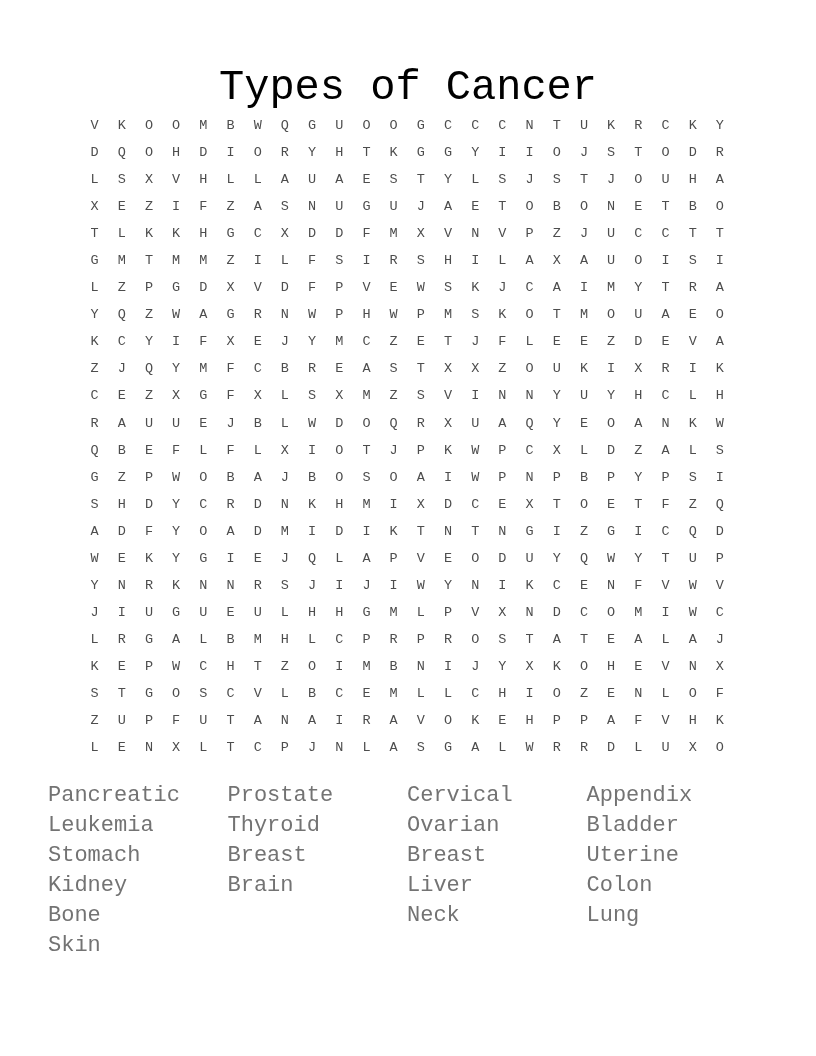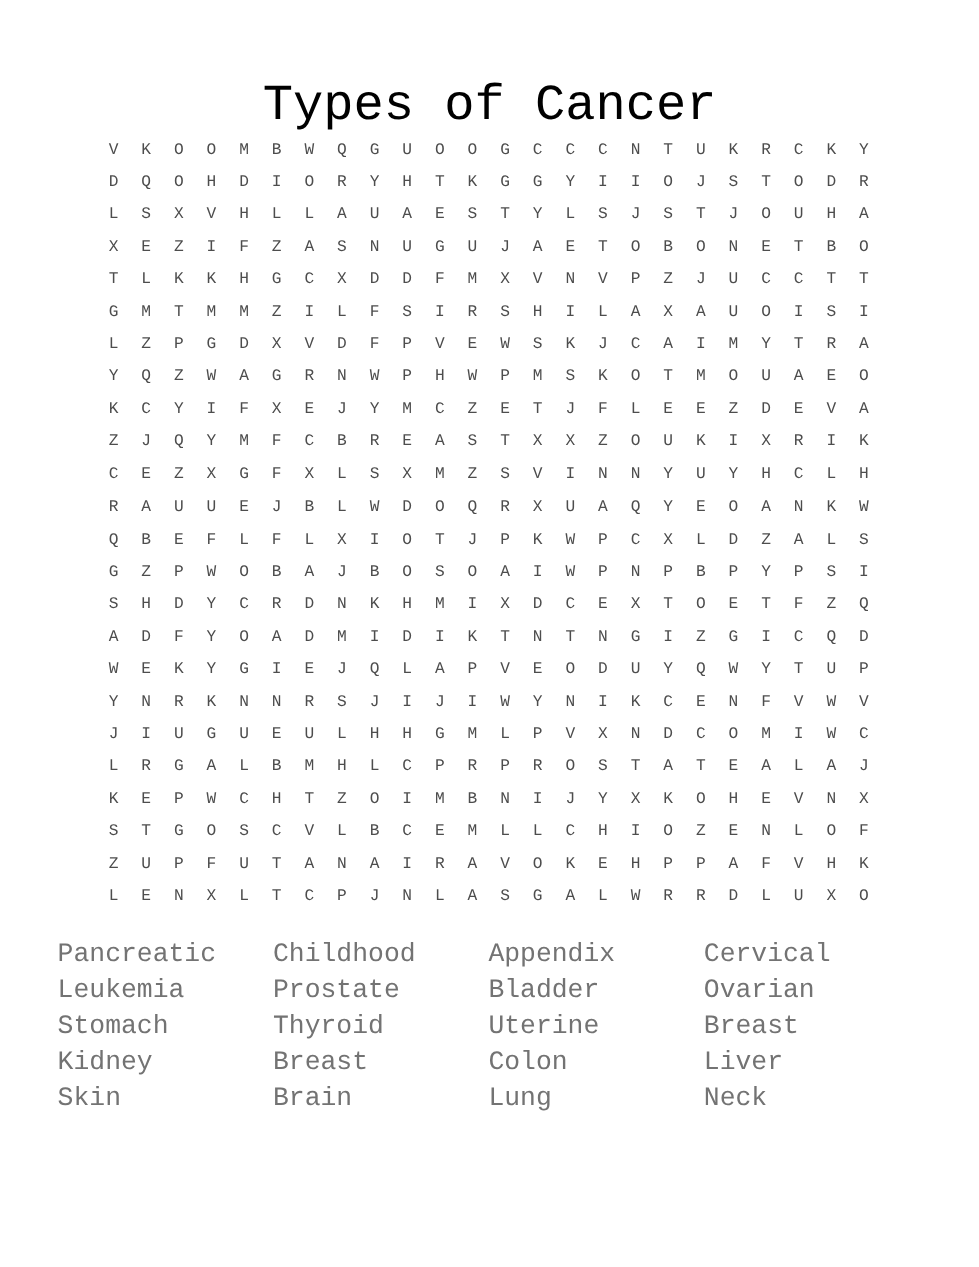--- a/index.html
+++ b/index.html
@@ -646,37 +646,37 @@
       <span class="cell">X</span>
       <span class="cell">O</span>
     </div>
 
   <div class="word-list">
       <div class="word-col">
         <div class="word">Pancreatic</div>
         <div class="word">Leukemia</div>
         <div class="word">Stomach</div>
         <div class="word">Kidney</div>
+        <div class="word">Bone</div>
         <div class="word">Skin</div>
       </div>
       <div class="word-col">
-        <div class="word">Childhood</div>
         <div class="word">Prostate</div>
         <div class="word">Thyroid</div>
         <div class="word">Breast</div>
         <div class="word">Brain</div>
+      </div>
+      <div class="word-col">
+        <div class="word">Cervical</div>
+        <div class="word">Ovarian</div>
+        <div class="word">Breast</div>
+        <div class="word">Liver</div>
+        <div class="word">Neck</div>
       </div>
       <div class="word-col">
         <div class="word">Appendix</div>
         <div class="word">Bladder</div>
         <div class="word">Uterine</div>
         <div class="word">Colon</div>
         <div class="word">Lung</div>
       </div>
-      <div class="word-col">
-        <div class="word">Cervical</div>
-        <div class="word">Ovarian</div>
-        <div class="word">Breast</div>
-        <div class="word">Liver</div>
-        <div class="word">Neck</div>
-      </div>
     </div>
 </div>
 
 </body></html>

